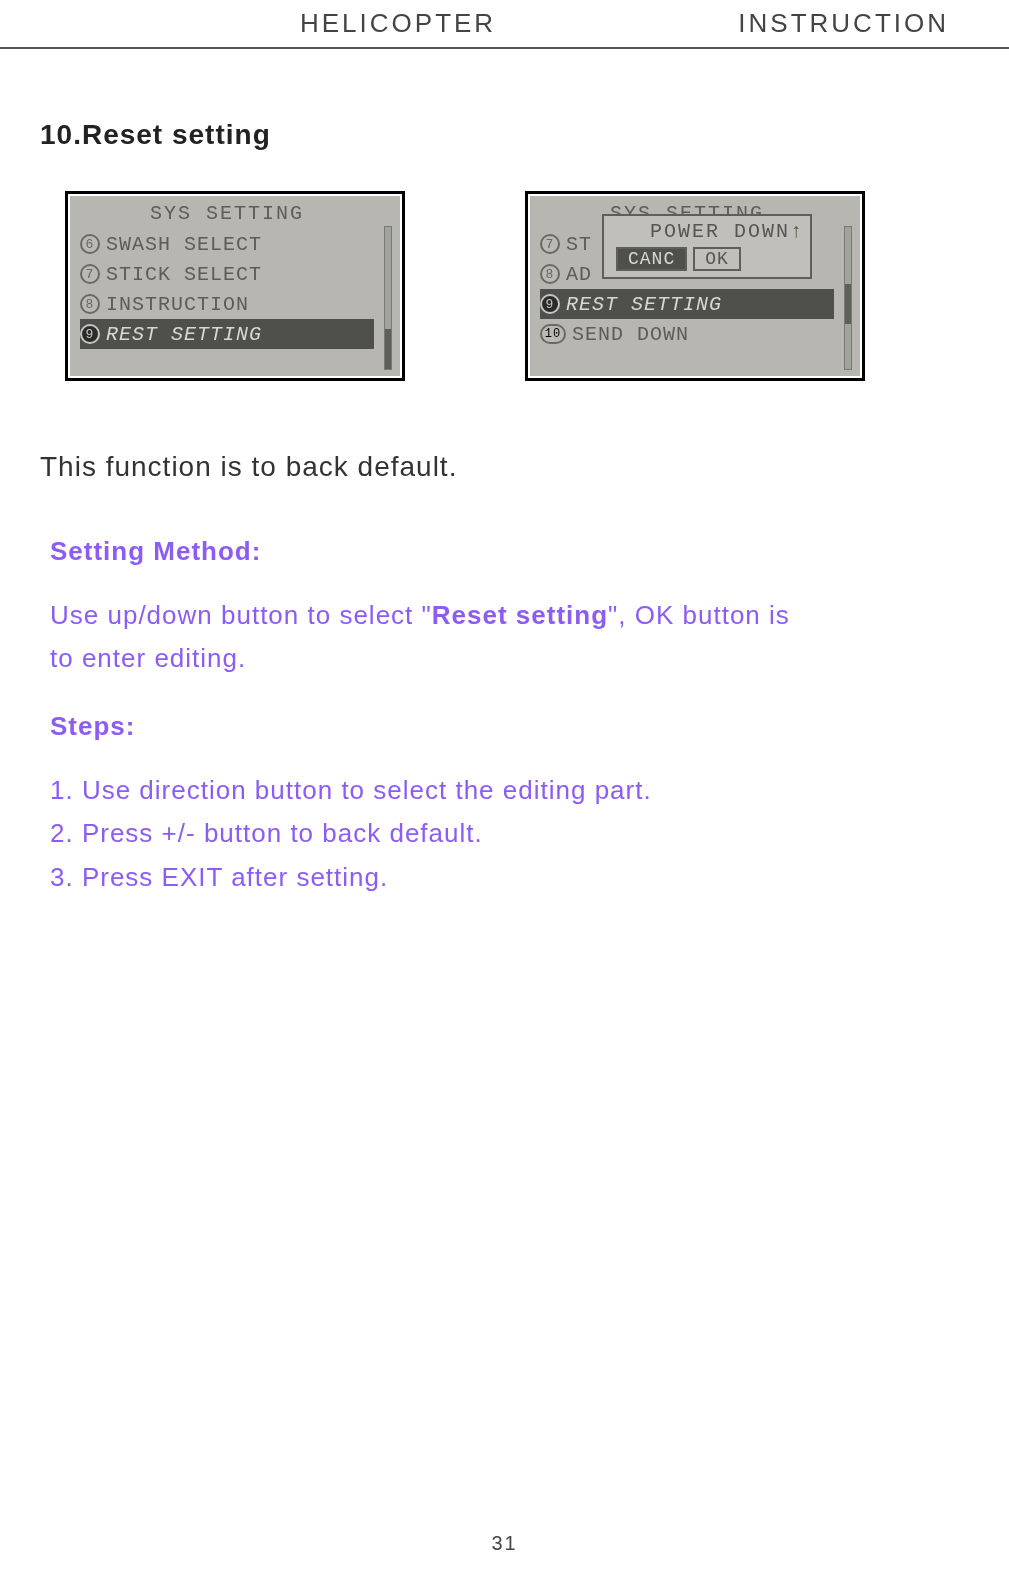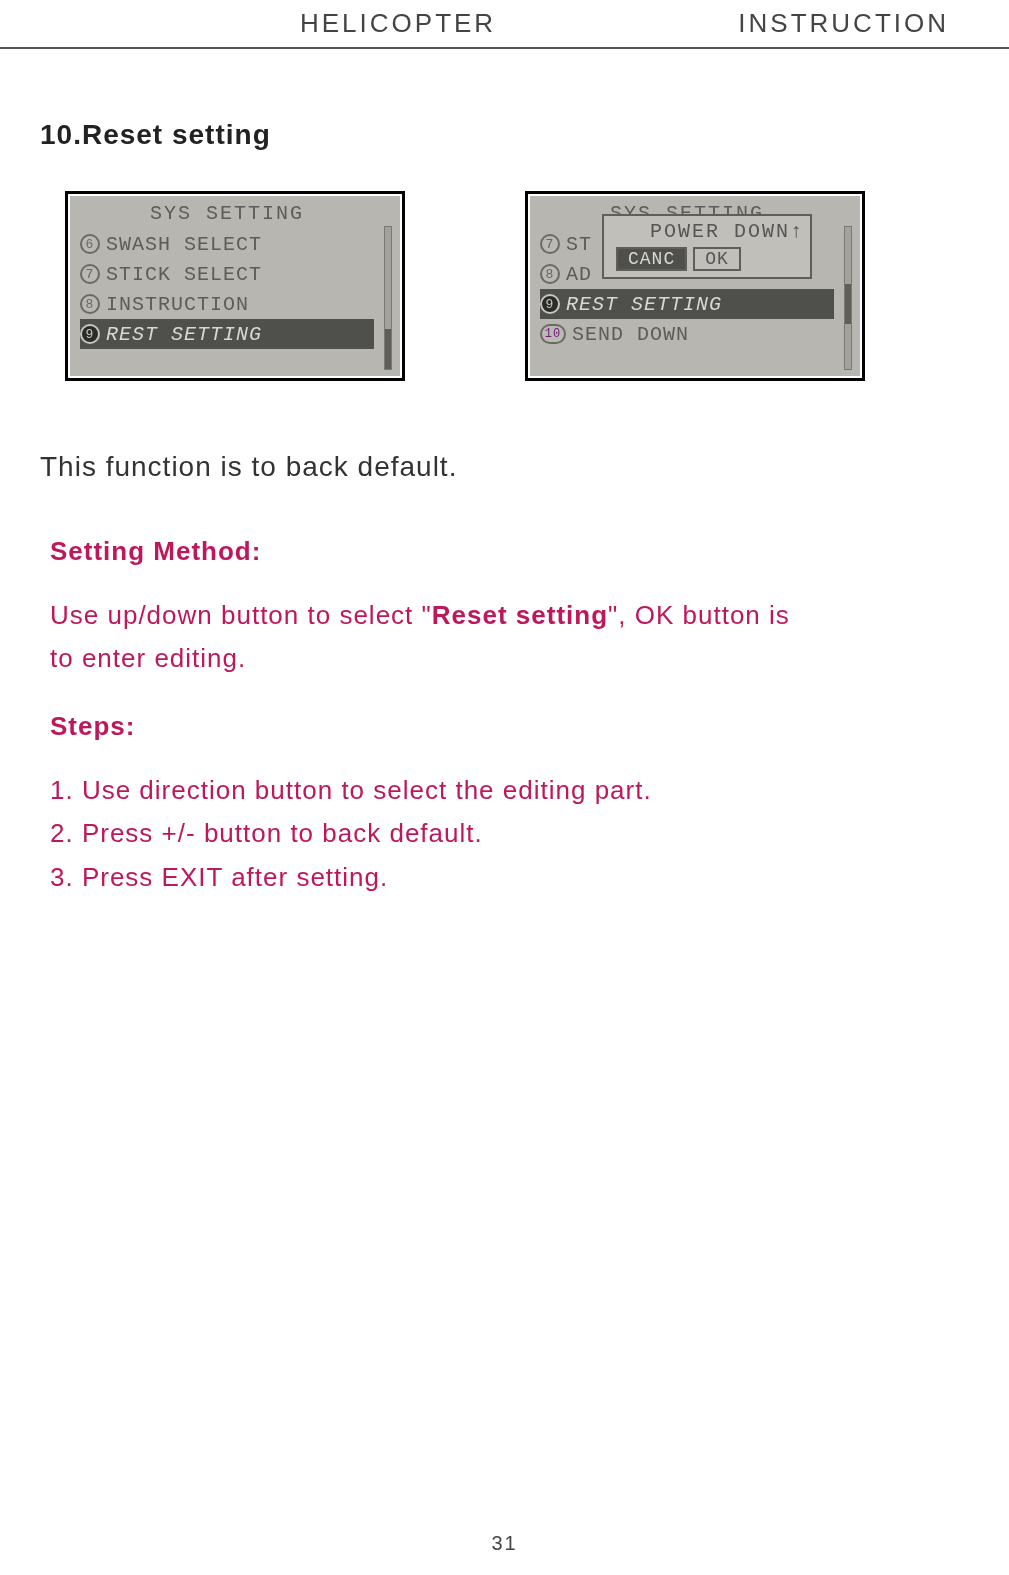--- a/index.html
+++ b/index.html
@@ -73,21 +73,21 @@
       color: #6a6a64;
       background: #bab9b3;
     }
     .num-pill {
       display: inline-flex;
       width: 26px; height: 20px;
       border: 2px solid #6a6a64;
       border-radius: 10px;
       align-items: center; justify-content: center;
       font-size: 12px;
-      color: #701a75;
+      color: #000000;
       background: #bab9b3;
     }
     .lcd-item.selected {
       background: #4f4f4c;
     }
     .lcd-item.selected .num-circle {
       background: #2b2b2a; color: #c6c6c0; border-color: #c6c6c0;
     }
     .lcd-item.selected .label {
       color: #d8d8d2;
@@ -130,21 +130,21 @@
     .intro {
       font-size: 28px;
       margin: 0 0 50px 40px;
       color: #333;
       letter-spacing: 1px;
     }
     .content {
       margin-left: 50px;
       font-size: 26px;
       line-height: 1.45;
-      color: #be185d;
+      color: #8b5cf6;
     }
     .content .subhead {
       font-weight: bold;
       margin-bottom: 26px;
       letter-spacing: 1px;
     }
     .content p { margin-bottom: 6px; }
     .block { margin-bottom: 30px; }
     .bold-inline { font-weight: bold; }
     .page-num {

